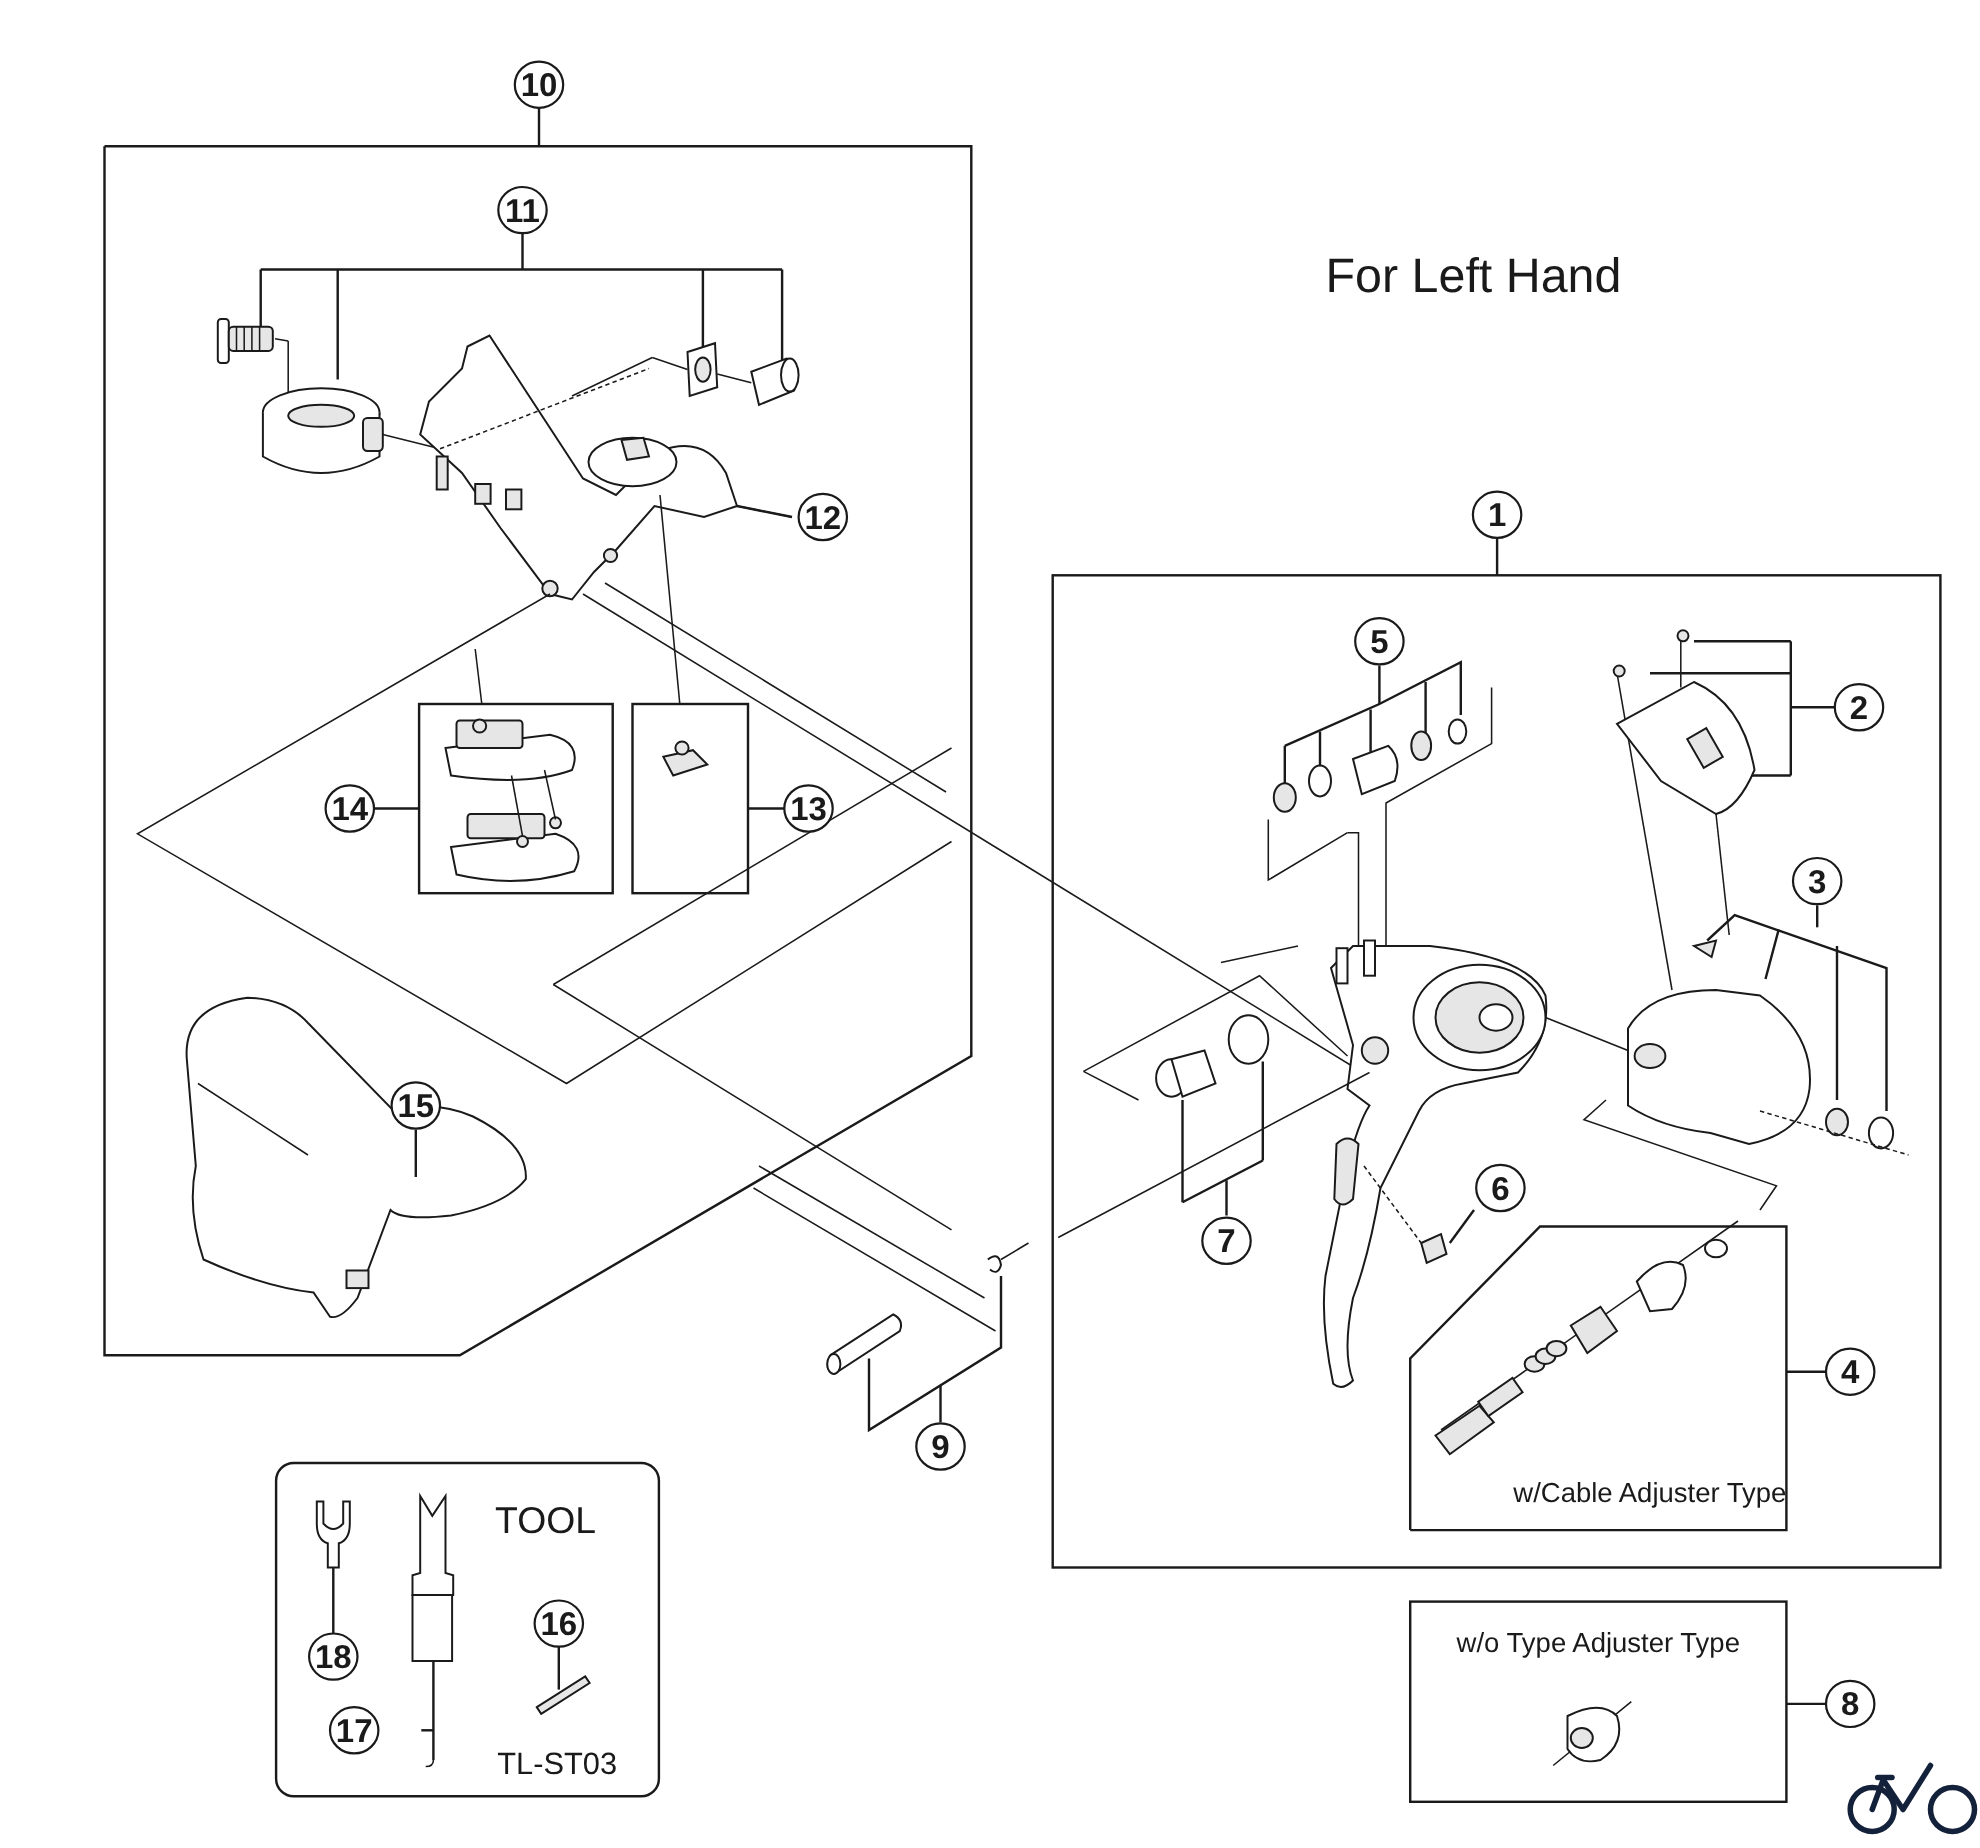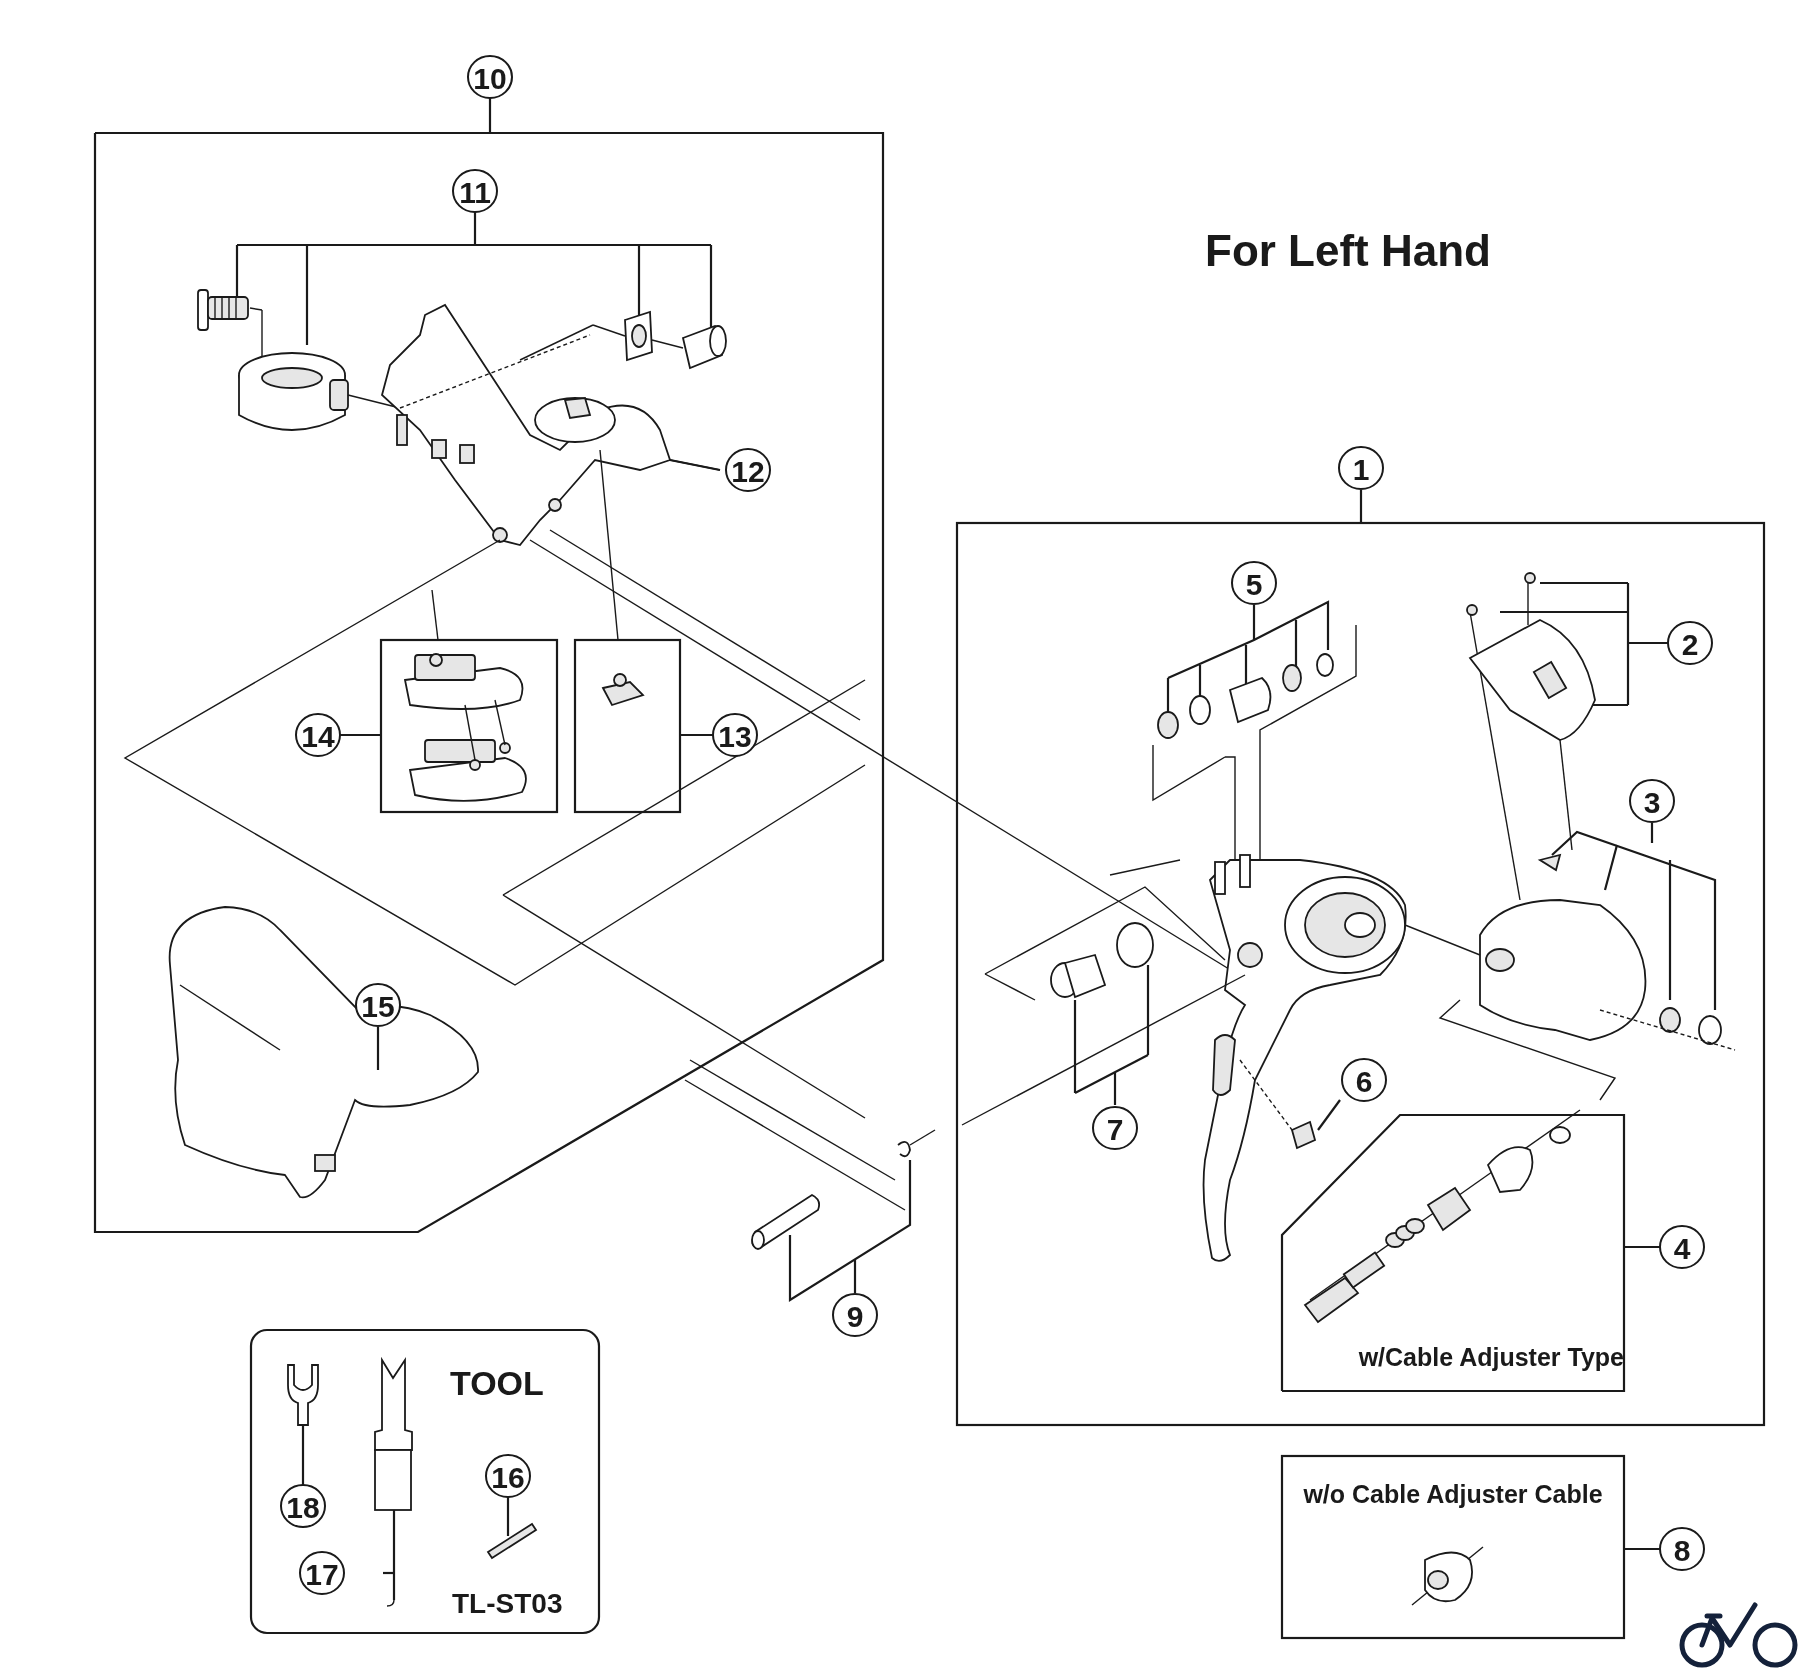--- a/index.html
+++ b/index.html
@@ -4,21 +4,21 @@
 <style>
   html,body{margin:0;padding:0;background:#ffffff;}
   body{width:1800px;height:1680px;position:relative;overflow:hidden;font-family:"Liberation Sans",sans-serif;}
   svg{position:absolute;left:0;top:0;}
   .ln{stroke:#1a1a1a;stroke-width:2.2;fill:none;}
   .thin{stroke:#1a1a1a;stroke-width:1.4;fill:none;}
   .dash{stroke:#1a1a1a;stroke-width:1.4;fill:none;stroke-dasharray:4 3;}
   .part{stroke:#1a1a1a;stroke-width:1.8;fill:#ffffff;}
   .partg{stroke:#1a1a1a;stroke-width:1.8;fill:#e6e6e6;}
   .cotext{font-family:"Liberation Sans",sans-serif;font-weight:bold;font-size:30px;fill:#1a1a1a;text-anchor:middle;dominant-baseline:central;}
-  .lbl{position:absolute;font-family:"Liberation Sans",sans-serif;font-weight:bold;color:#1a1a1a;white-space:nowrap;}
+  .lbl{position:absolute;font-family:"Liberation Sans",sans-serif;font-weight:normal;color:#1a1a1a;white-space:nowrap;}
   #title{left:1205px;top:226px;font-size:44px;}
   #adj-with{left:1282px;width:342px;text-align:right;top:1343px;font-size:25px;}
   #adj-without{left:1282px;width:342px;text-align:center;top:1480px;font-size:25px;}
   #tool-title{left:450px;top:1364px;font-size:34px;}
   #tool-code{left:452px;top:1588px;font-size:28px;}
 </style>
 </head>
 <body>
 
 <svg width="1800" height="1680" viewBox="0 0 1800 1680">
@@ -335,15 +335,15 @@
   <g style="stroke:#14213a;stroke-width:5;fill:none;stroke-linecap:round;stroke-linejoin:round">
     <circle cx="1702" cy="1645" r="20"></circle>
     <circle cx="1775" cy="1645" r="20"></circle>
     <polyline points="1702,1645 1712,1618 1730,1645 1755,1605 Q1770,1612 1768,1630 L1758,1632 L1780,1660" style="fill:none"></polyline>
     <line x1="1707" y1="1616" x2="1720" y2="1616"></line>
   </g>
 </svg>
 
 <div class="lbl" id="title">For Left Hand</div>
 <div class="lbl" id="adj-with">w/Cable Adjuster Type</div>
-<div class="lbl" id="adj-without">w/o Cable Adjuster Cable</div>
+<div class="lbl" id="adj-without">w/o Type Adjuster Type</div>
 <div class="lbl" id="tool-title">TOOL</div>
 <div class="lbl" id="tool-code">TL-ST03</div>
 
 </body></html>

